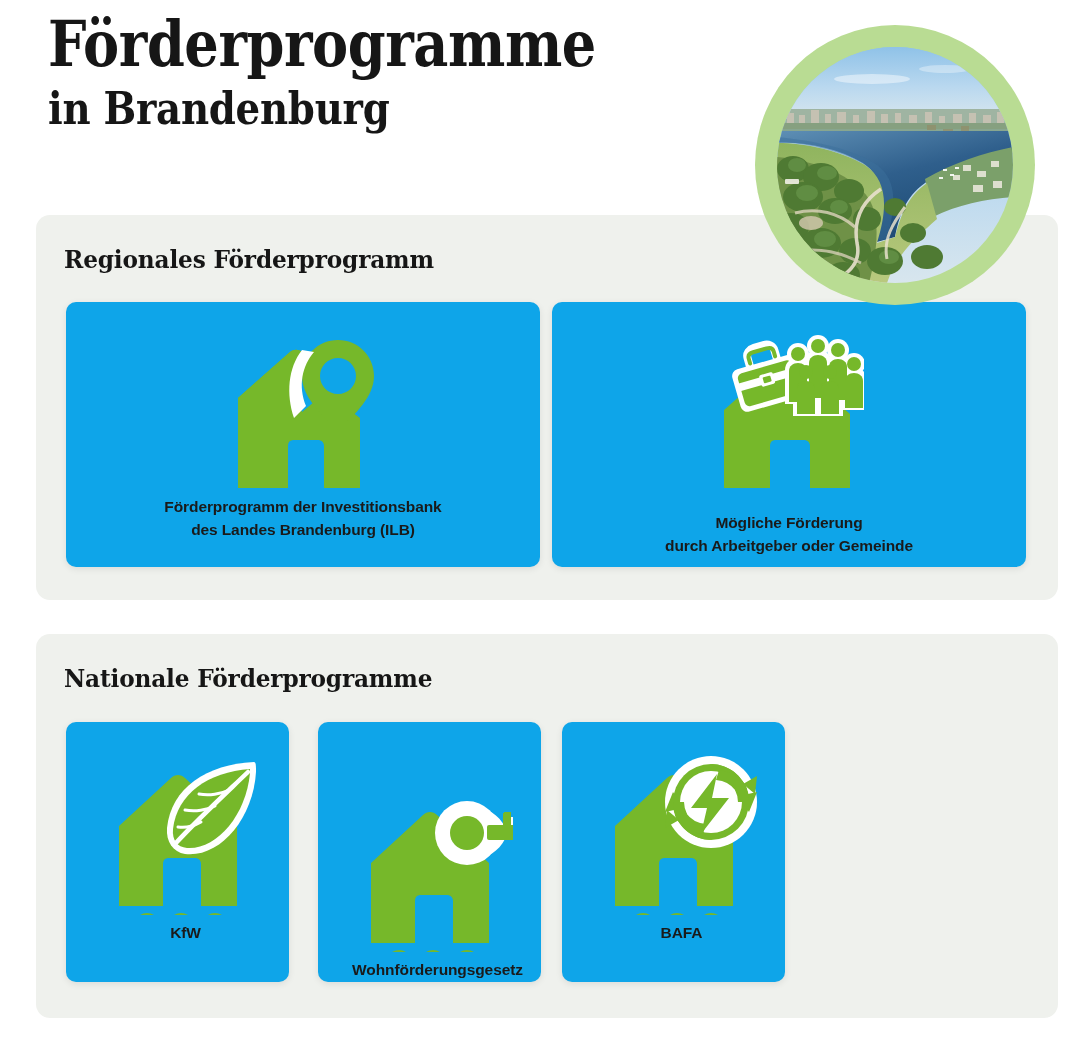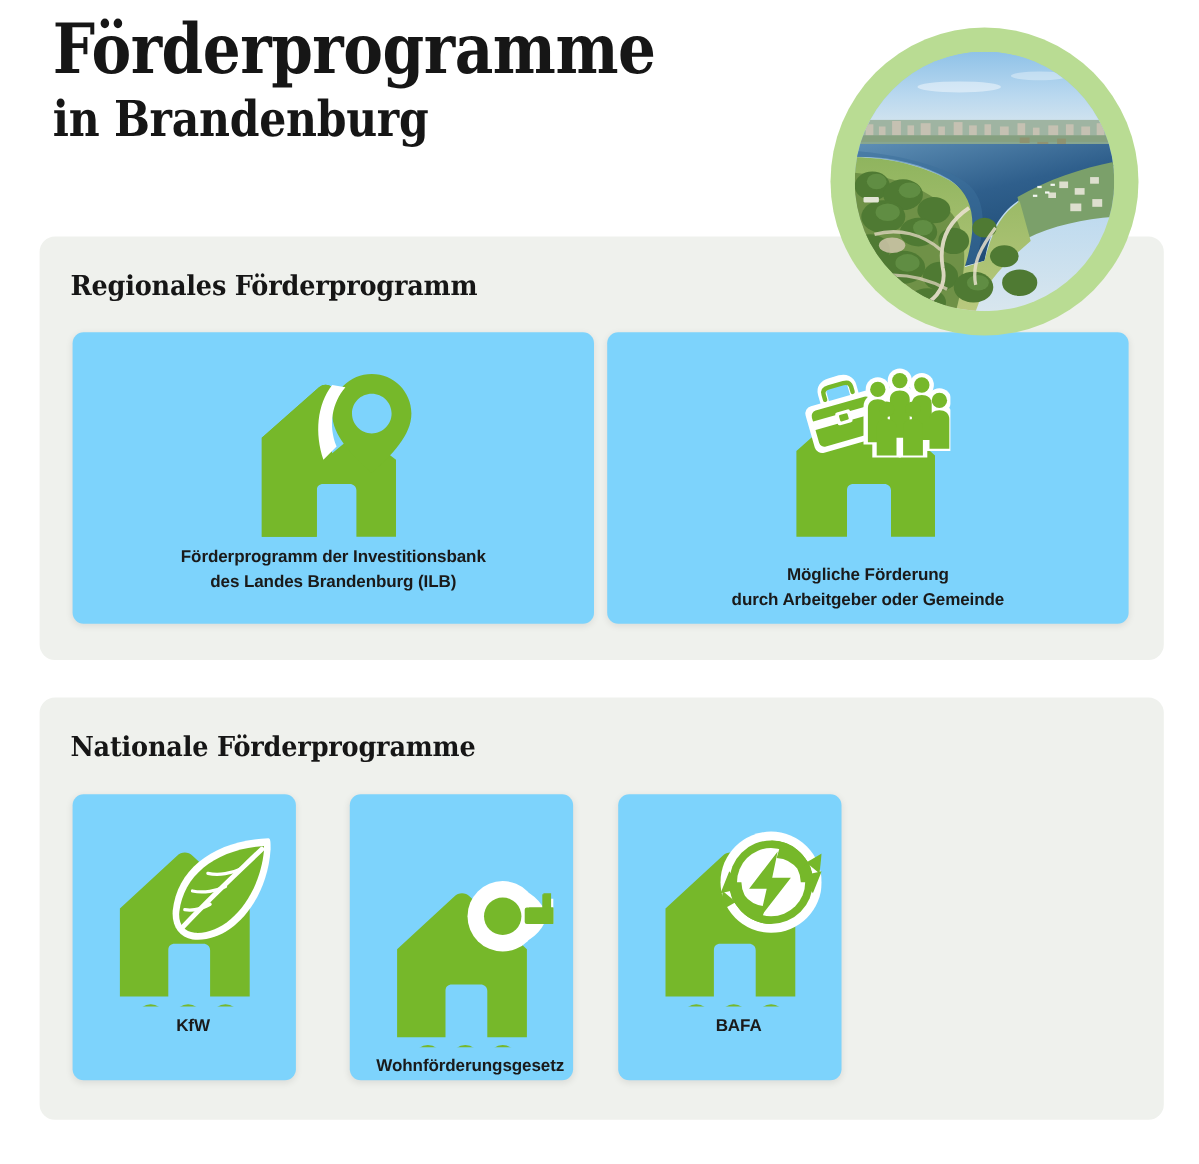--- a/index.html
+++ b/index.html
@@ -72,21 +72,21 @@
     letter-spacing:-0.2px;
     transform:scaleX(0.93);
     transform-origin:left center;
     white-space:nowrap;
   }
   .section-title-abs { position:absolute; }
 
   
   .card {
     position:absolute;
-    background:#7dd3fc;
+    background:#0ea5e9;
     border-radius:10px;
     box-shadow:0 2px 7px rgba(0,0,0,0.085);
     display:flex;
     flex-direction:column;
     align-items:center;
   }
   .card-icon { display:flex; align-items:center; justify-content:center; }
   .card-icon svg { display:block; }
   .card-label {
     font-family:"Liberation Sans", sans-serif;
@@ -100,21 +100,21 @@
   }
 
   
   .card-wide { width:474px; height:265px; top:302px; padding-top:28px; }
   #card-ilb     { left:66px; }
   #card-employer{ left:552px;gap:16px; }
   .card-wide .card-icon { height:160px; }
   .card-wide .card-label { margin-top:6px; }
 
   
-  .card-small { width:203px; height:260px; top:722px; padding-top:26px;padding-left:16px; }
+  .card-small { width:223px; height:260px; top:722px; padding-top:26px;padding-left:16px; }
   #card-kfw  { left:66px; }
   #card-wohn { left:318px;justify-content:flex-end; }
   #card-bafa { left:562px; }
   .card-small .card-icon { height:168px; }
   .card-small .card-label { margin-top:6px; }
 </style>
 </head>
 <body>
 
 <div class="header">

